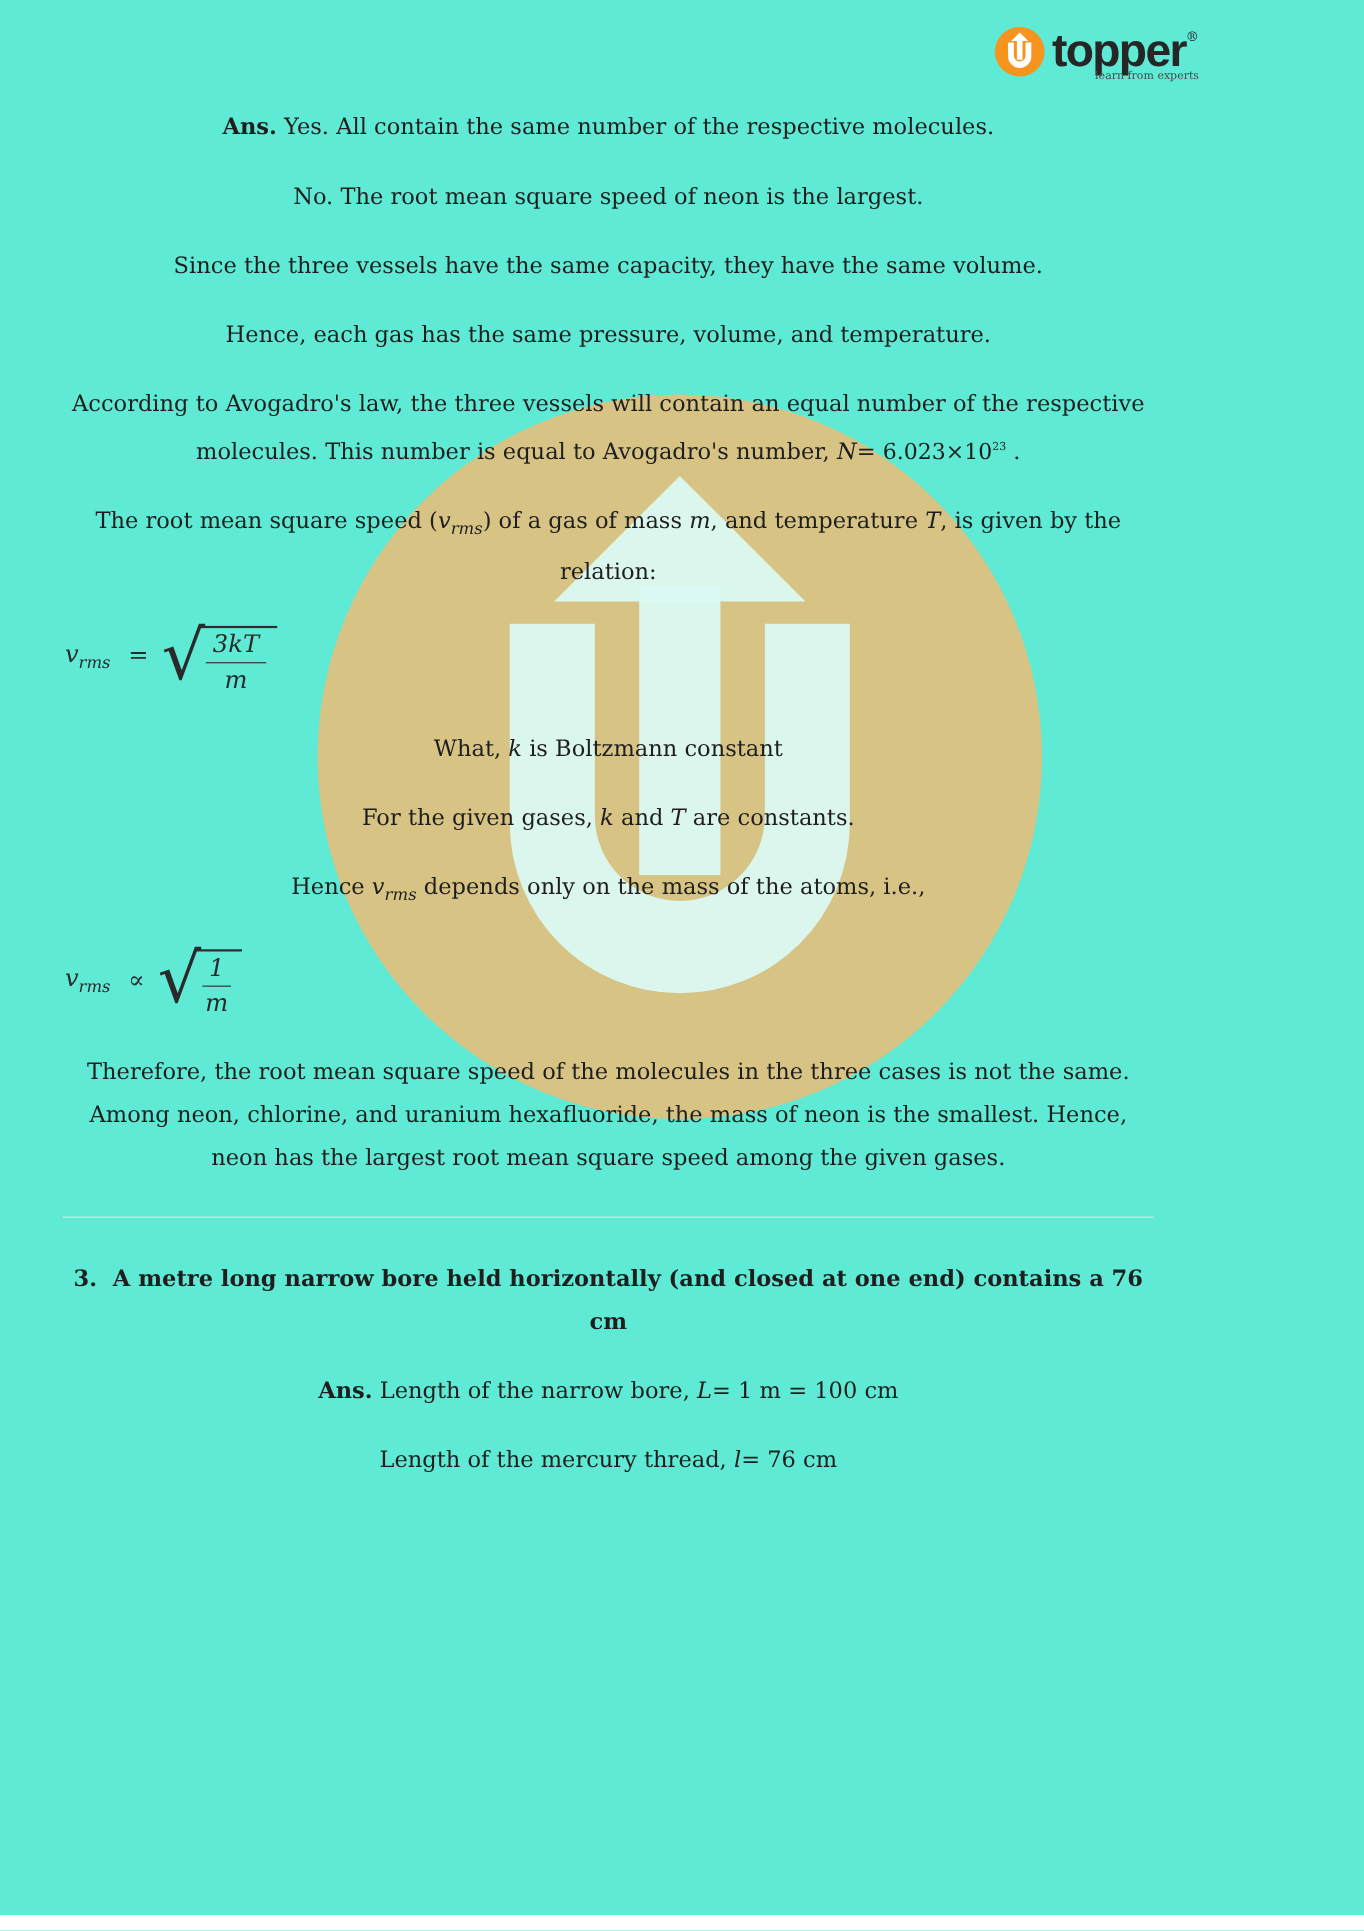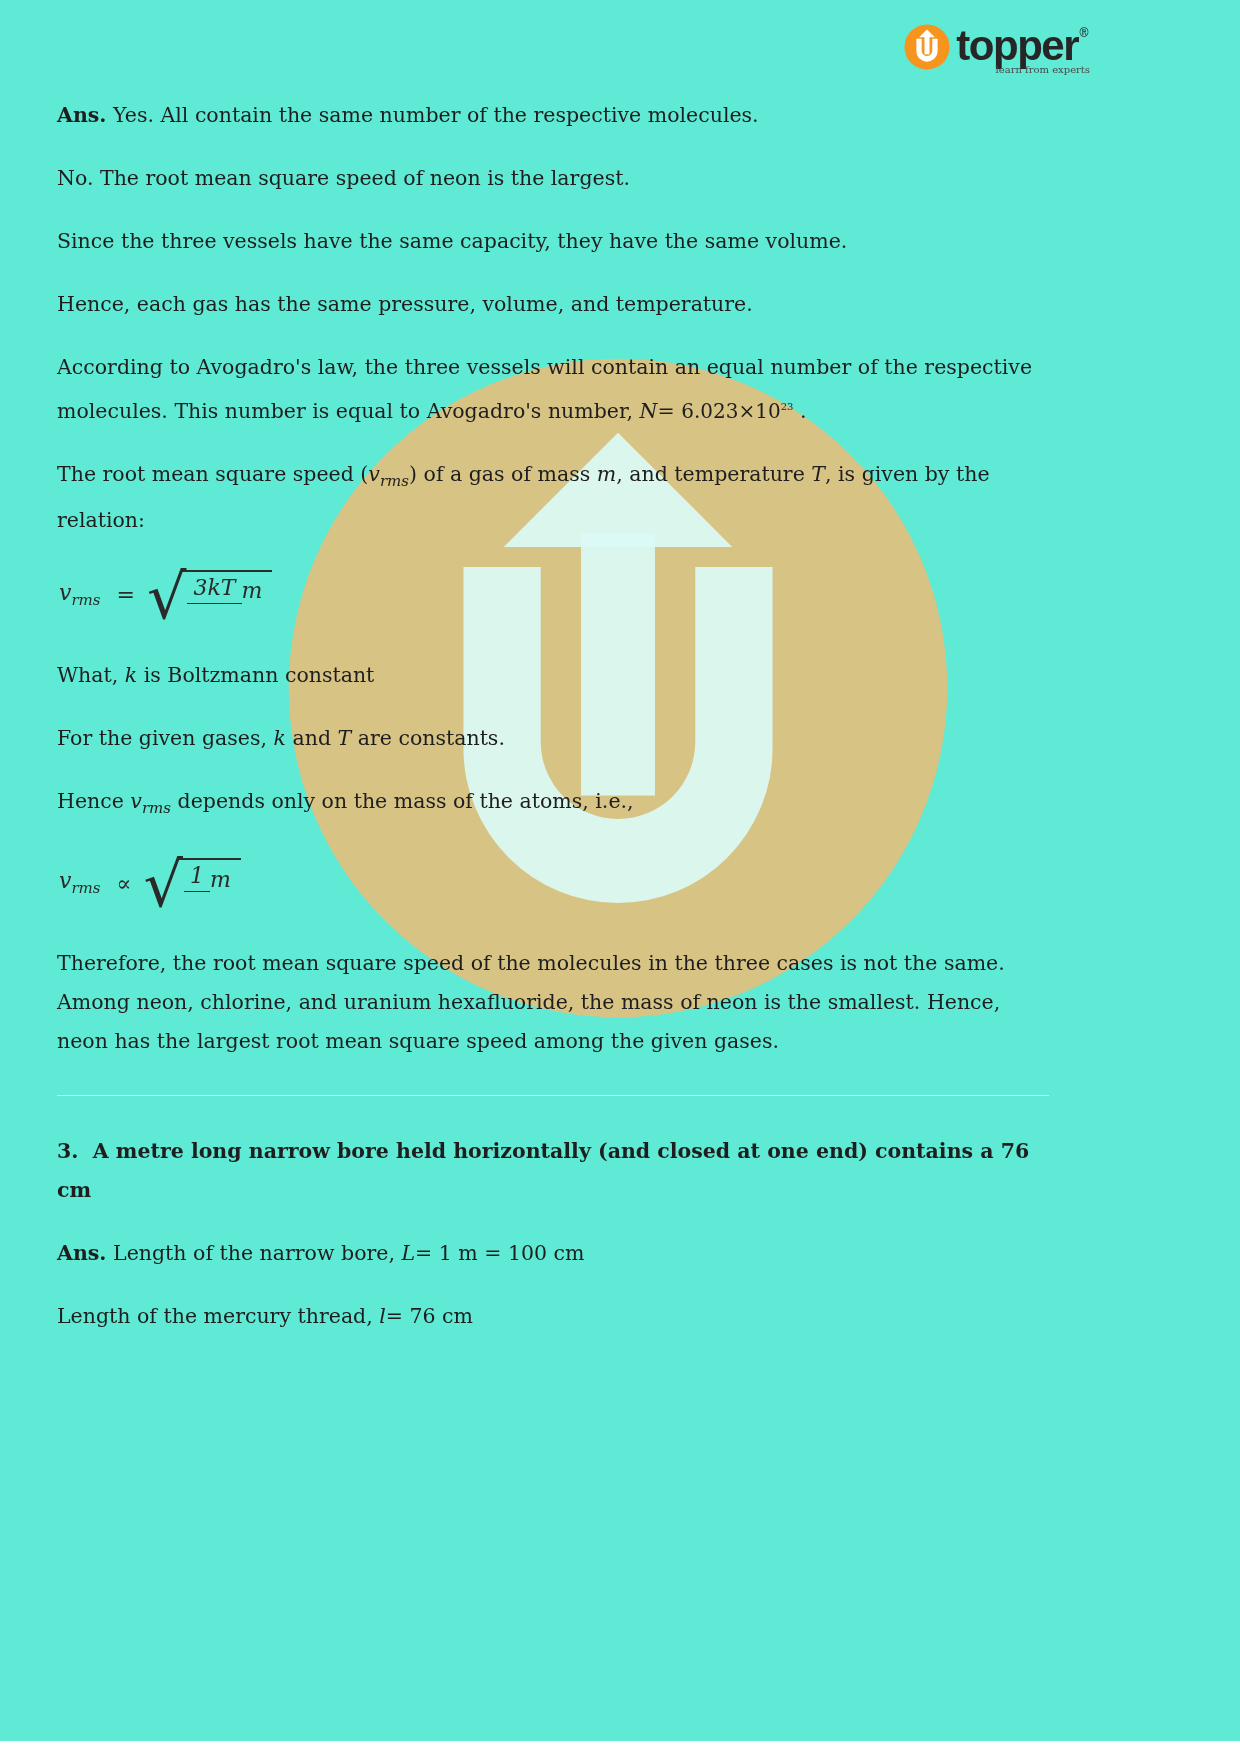--- a/index.html
+++ b/index.html
@@ -61,20 +61,21 @@
     position: absolute;
     left: 57px;
     top: 96px;
     width: 992px;
     z-index: 1;
   }
   .content p {
     margin: 0 0 24px 0;
     font-size: 20.5px;
     line-height: 39px;
+    text-align: center;
   }
   .bold { font-weight: bold; }
   .it { font-style: italic; }
   sub.rms { font-size: 15px; font-style: italic; letter-spacing: 0; }
   .mathnum { font-size: 20px; }
   sup.exp { font-size: 10px; }
   .q-para { font-weight: bold; font-size: 21px; }
   hr.divider {
     border: none;
     border-top: 1px solid #e3e3e3;
@@ -98,21 +99,21 @@
     font-size: 62px;
     line-height: 62px;
     margin-right: -5px;
     transform: translateY(2px);
   }
   .radicand {
     border-top: 2px solid #2c2c2c;
     padding: 3px 10px 0 6px;
     margin-top: 6px;
   }
-  .frac { display: inline-flex; flex-direction: row; align-items: center; }
+  .frac { display: inline-flex; flex-direction: column; align-items: center; }
   .frac .num { border-bottom: 1.6px solid #2c2c2c; padding: 0 6px 3px 6px; }
   .frac .den { padding-top: 3px; }
 </style>
 </head>
 <body>
 
 <div class="page">
 
   <div class="watermark">
     <svg viewBox="0 0 200 200" width="100%" height="100%">

